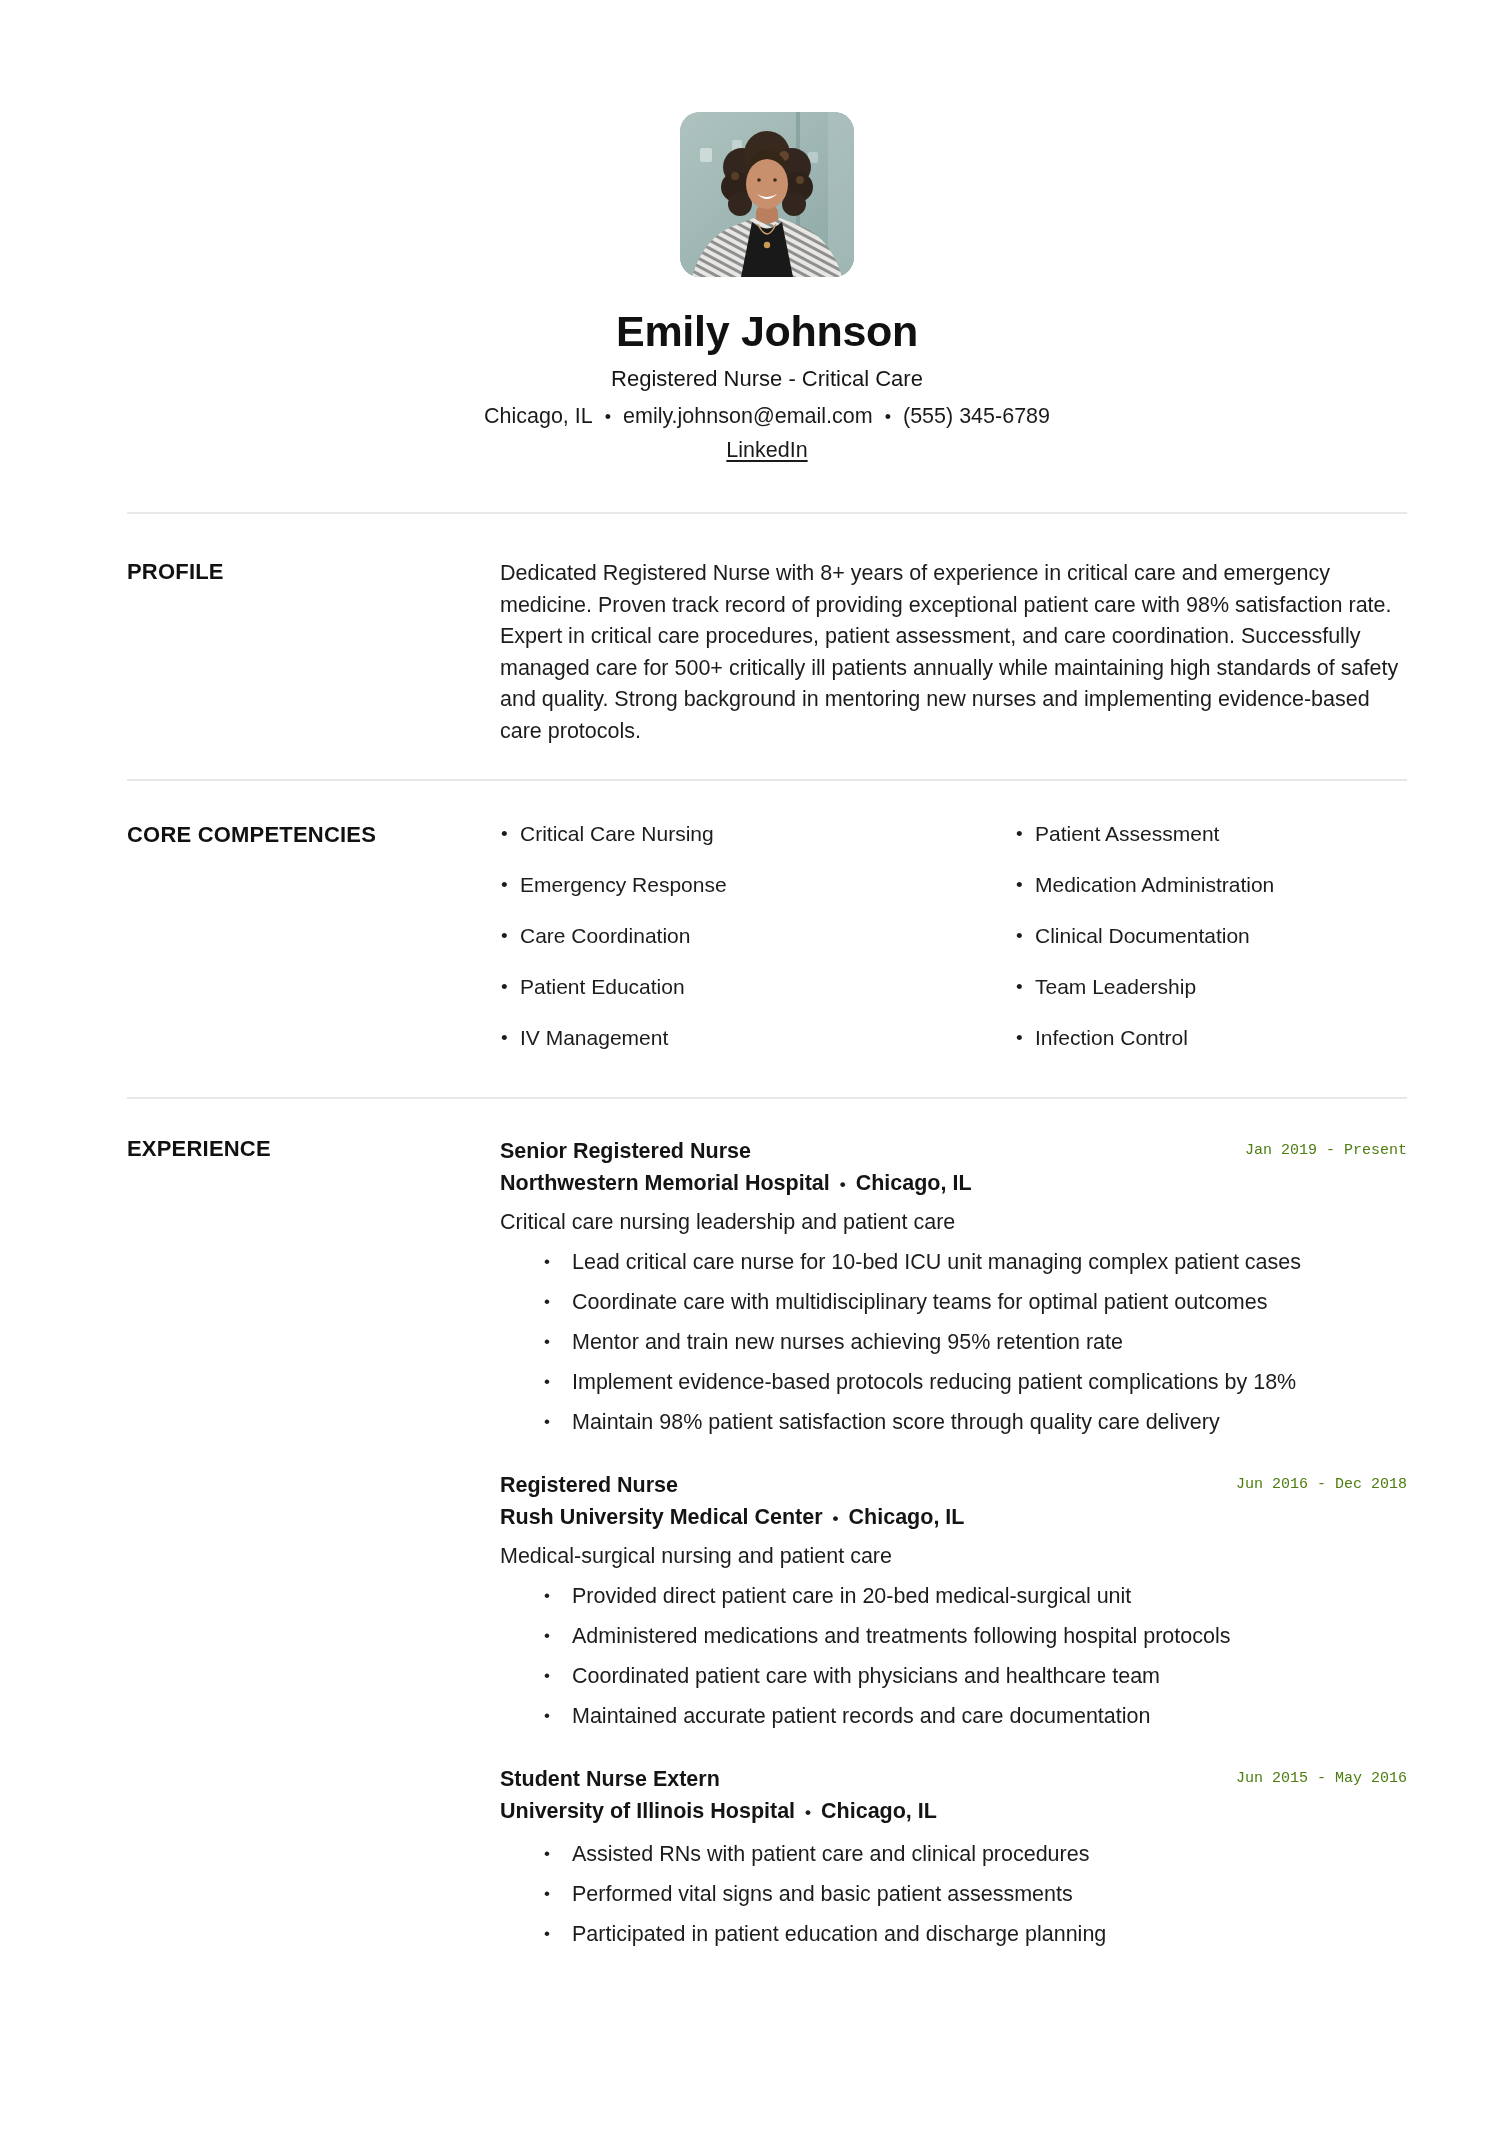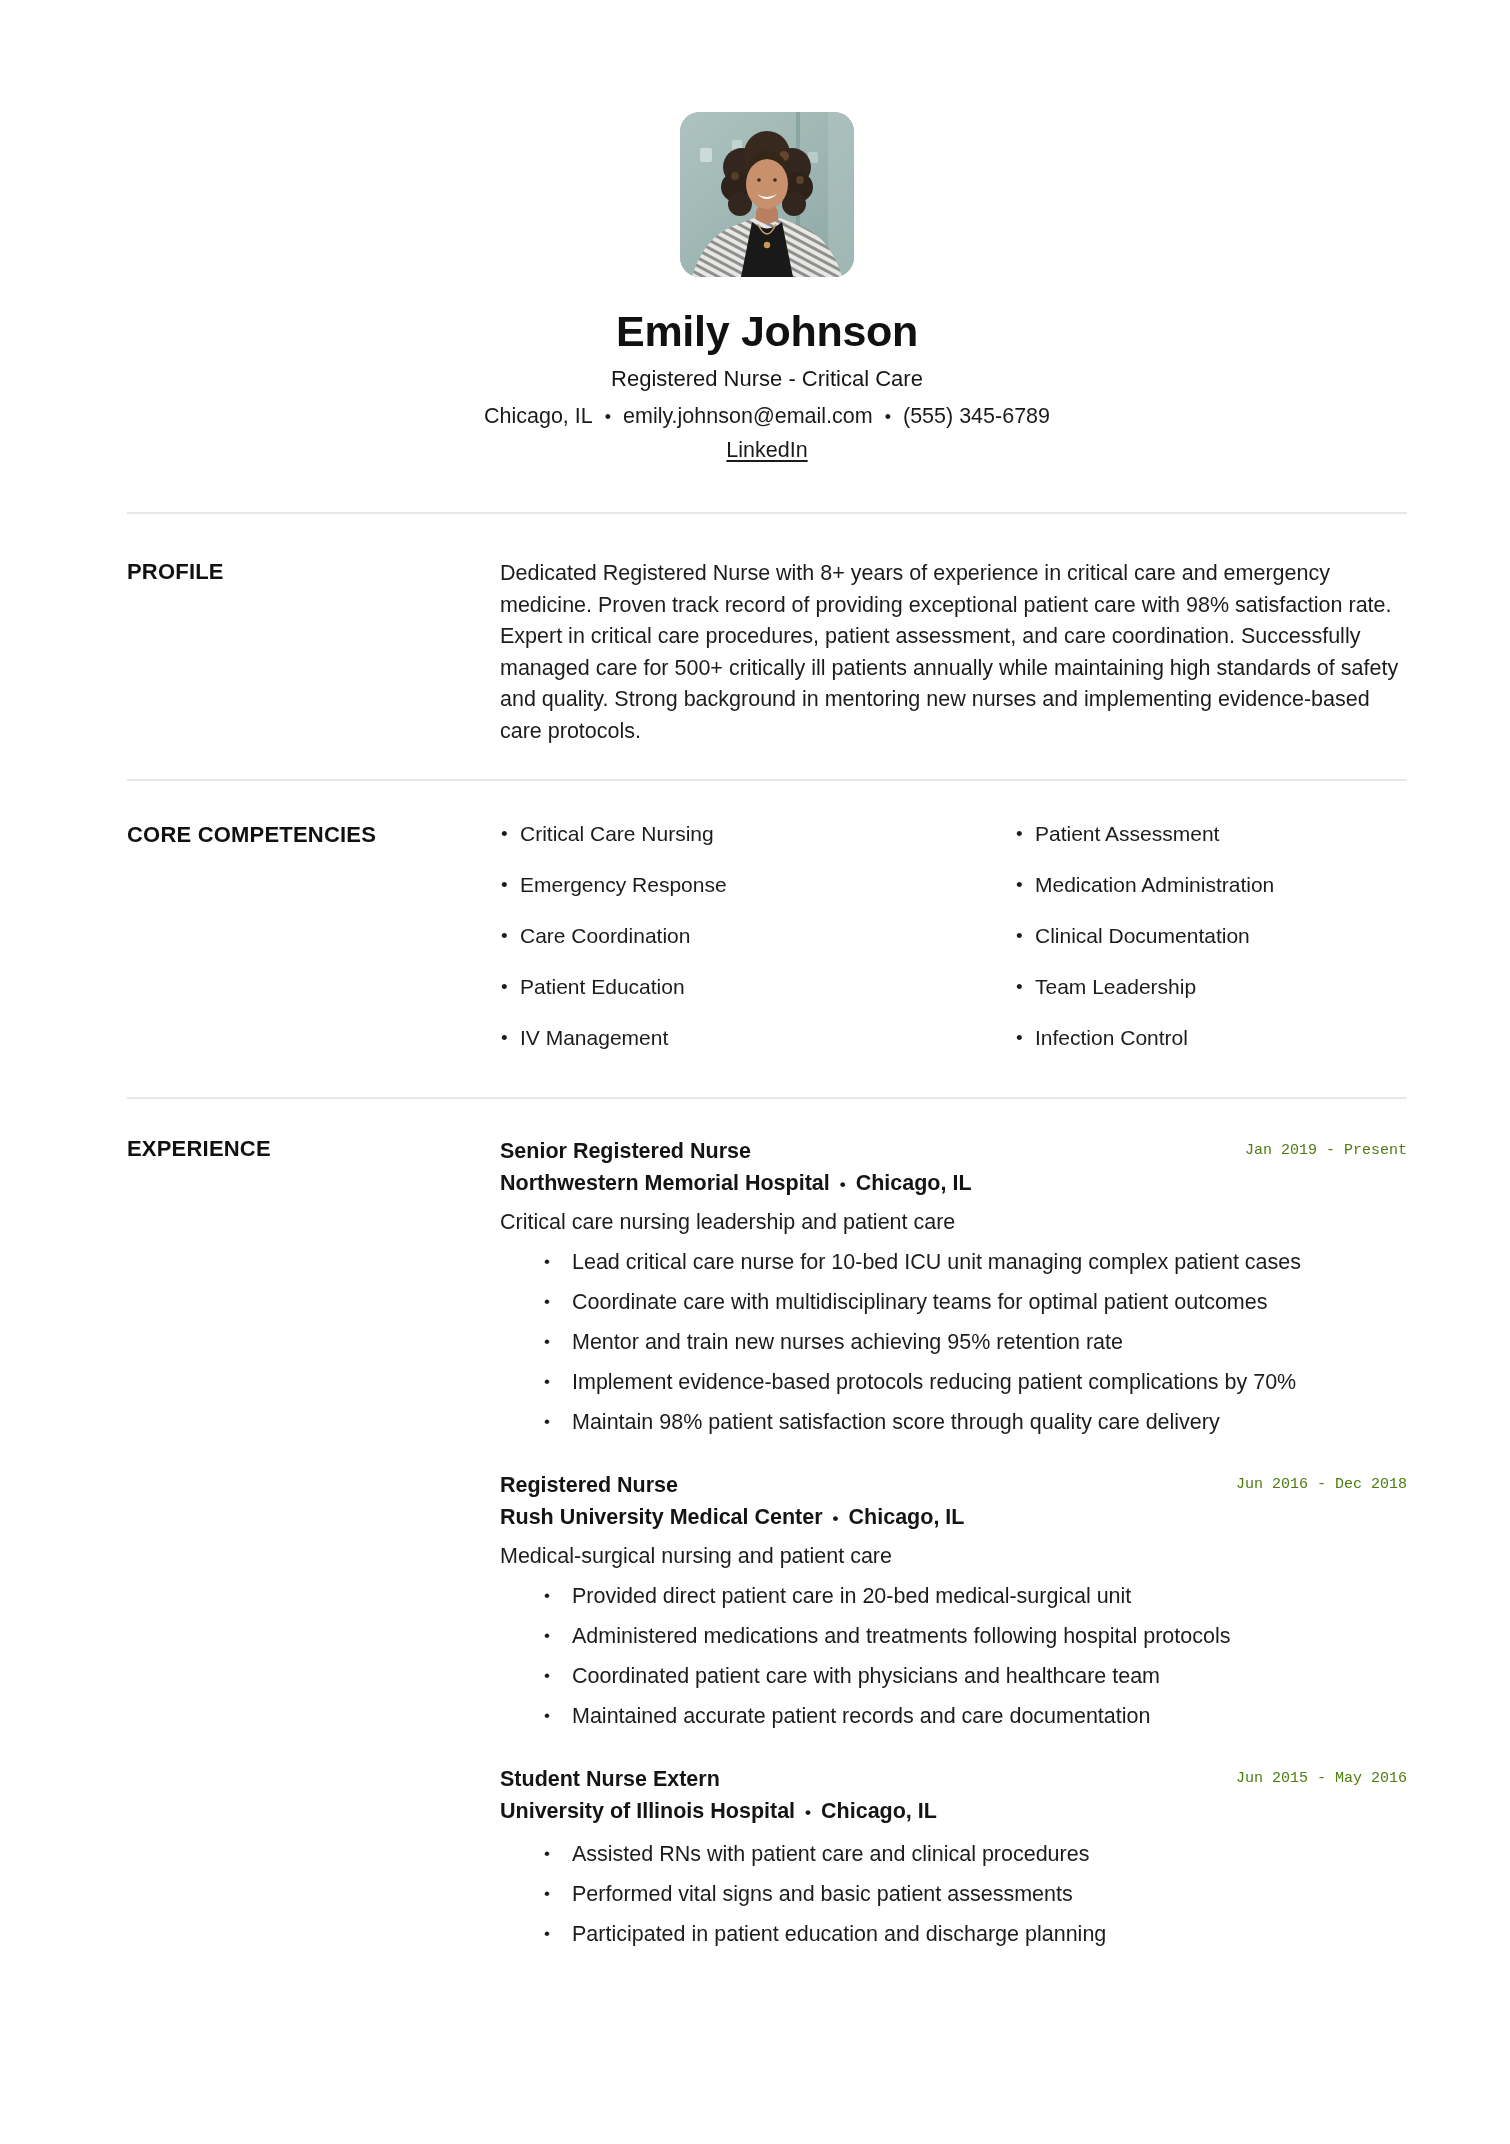--- a/index.html
+++ b/index.html
@@ -198,21 +198,21 @@
           <div class="job-dates">Jan 2019 - Present</div>
         </div>
         <div class="job-company-line">
           <span>Northwestern Memorial Hospital</span><span class="sep-small">•</span><span>Chicago, IL</span>
         </div>
         <p class="job-summary">Critical care nursing leadership and patient care</p>
         <ul class="job-bullets">
           <li>Lead critical care nurse for 10-bed ICU unit managing complex patient cases</li>
           <li>Coordinate care with multidisciplinary teams for optimal patient outcomes</li>
           <li>Mentor and train new nurses achieving 95% retention rate</li>
-          <li>Implement evidence-based protocols reducing patient complications by 70%</li>
+          <li>Implement evidence-based protocols reducing patient complications by 18%</li>
           <li>Maintain 98% patient satisfaction score through quality care delivery</li>
         </ul>
       </article>
 
       <article class="job">
         <div class="job-head">
           <h3 class="job-title">Registered Nurse</h3>
           <div class="job-dates">Jun 2016 - Dec 2018</div>
         </div>
         <div class="job-company-line">

